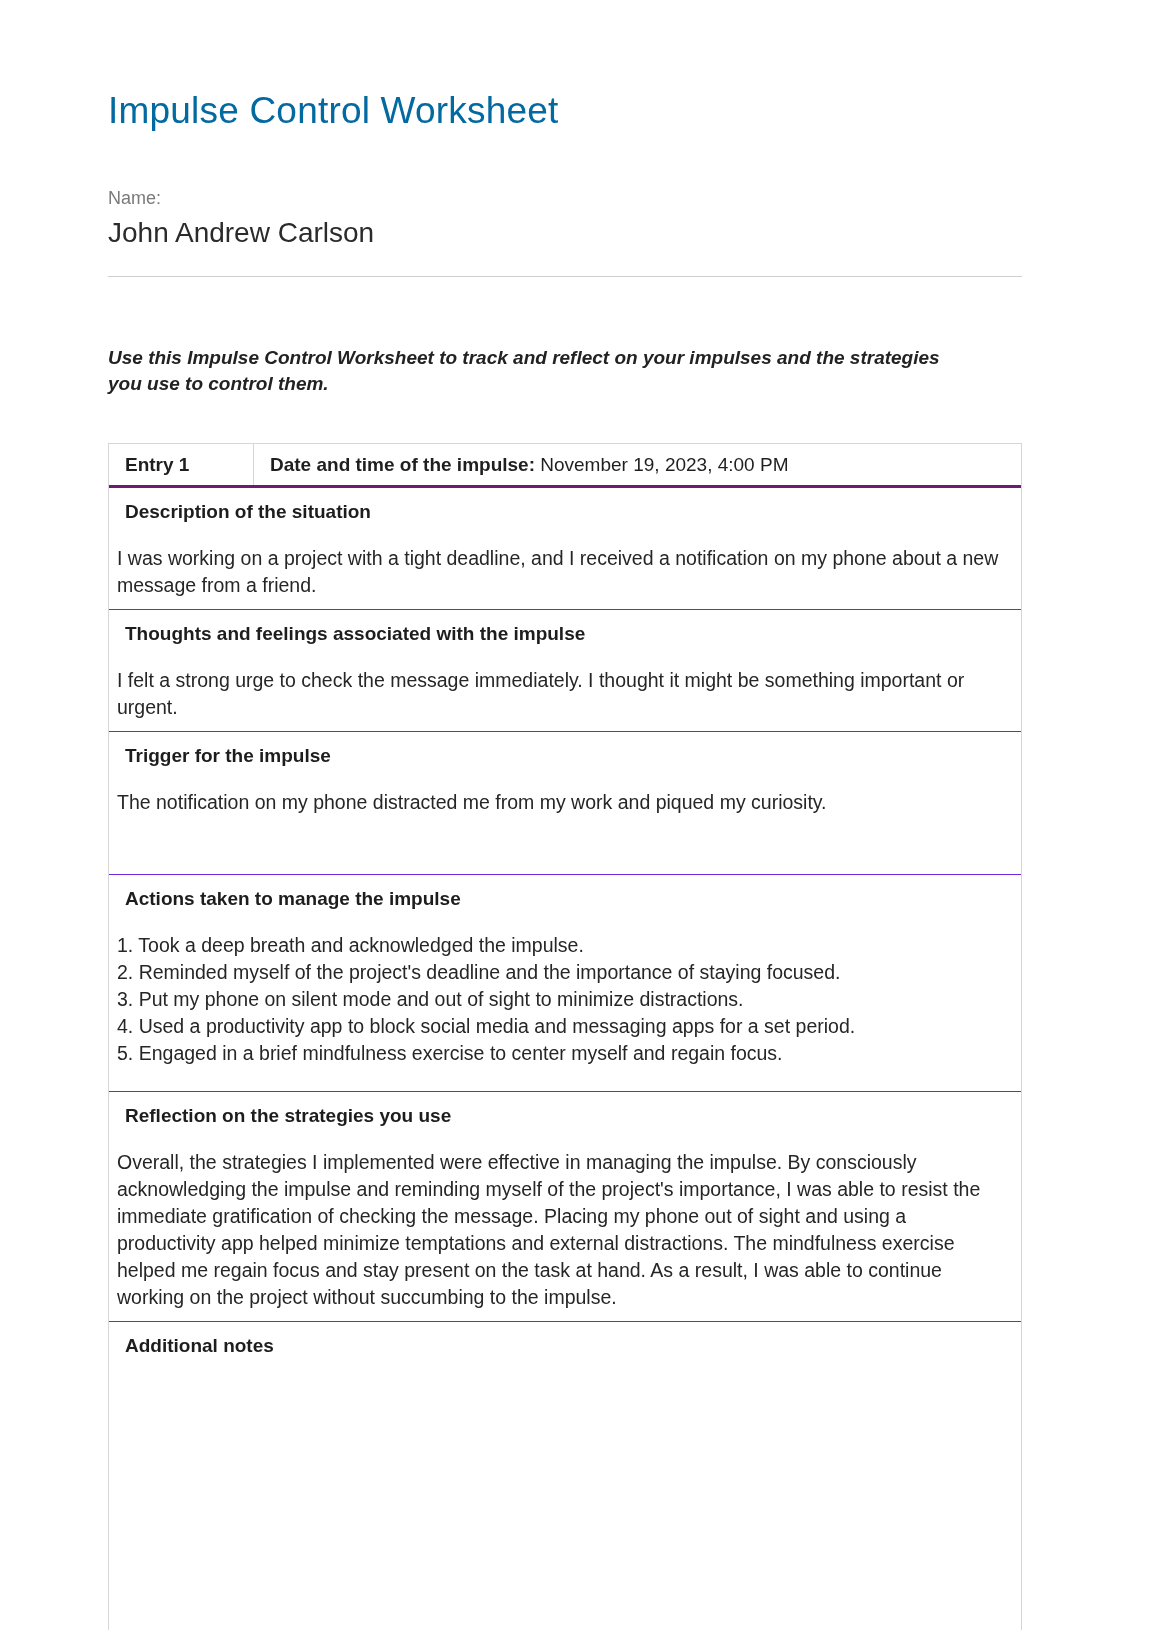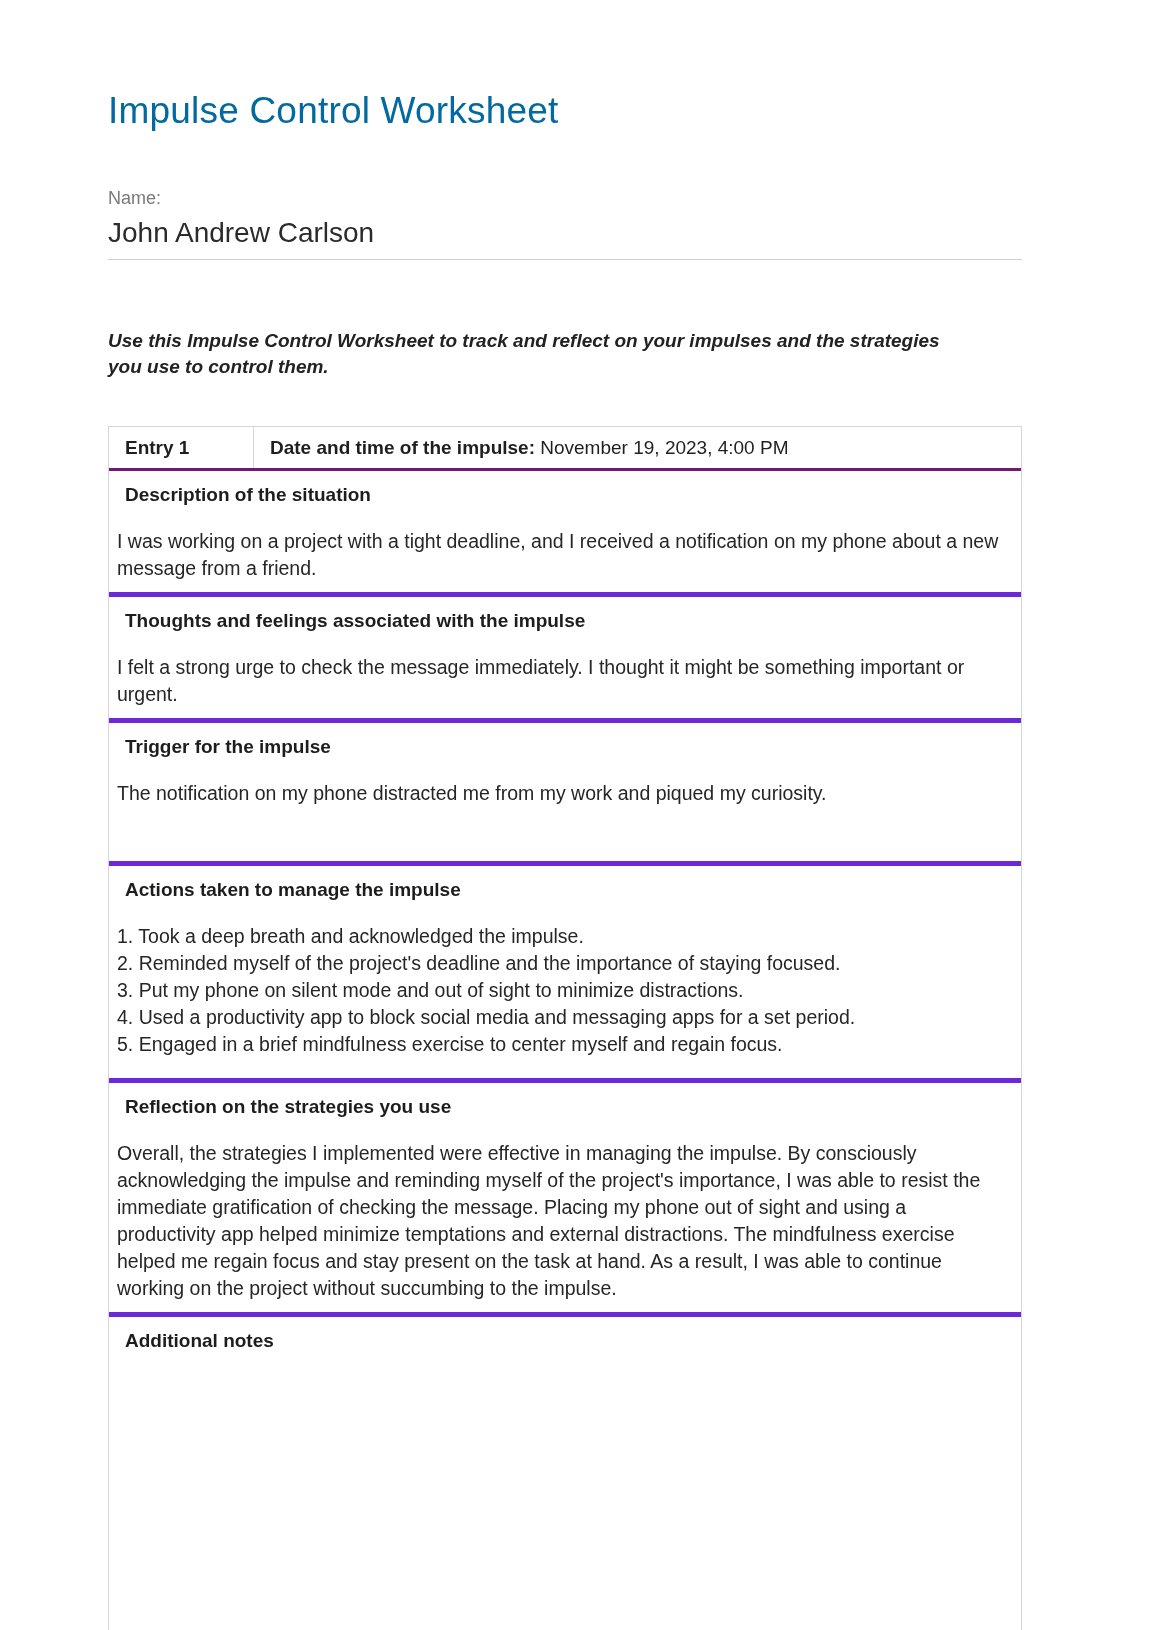--- a/index.html
+++ b/index.html
@@ -31,21 +31,21 @@
   .name-label {
     font-size: 18px;
     color: #7a7a7a;
     display: block;
   }
   .name-value {
     display: block;
     font-size: 28px;
     color: #2b2b2b;
     margin-top: 8px;
-    padding-bottom: 10px;
+    padding-bottom: 27px;
     border-bottom: 1px solid #cfcfcf;
   }
   .instructions {
     margin-top: 68px;
     font-size: 19px;
     font-weight: 700;
     font-style: italic;
     line-height: 26px;
     color: #222222;
     max-width: 860px;
@@ -71,21 +71,21 @@
     font-size: 19px;
     font-weight: 700;
   }
   .entry-date-cell {
     flex: 1;
     padding: 8px 16px;
     font-size: 19px;
   }
   .date-label { font-weight: 700; }
   .section-row {
-    border-bottom: 5px solid #6d28d9;
+    border-bottom: 1px solid #6d28d9;
     padding: 13px 16px 10px 8px;
   }
   .section-heading {
     font-size: 19px;
     font-weight: 700;
     padding-left: 8px;
     margin-bottom: 7px;
     color: #1d1d1d;
   }
   .section-body {

